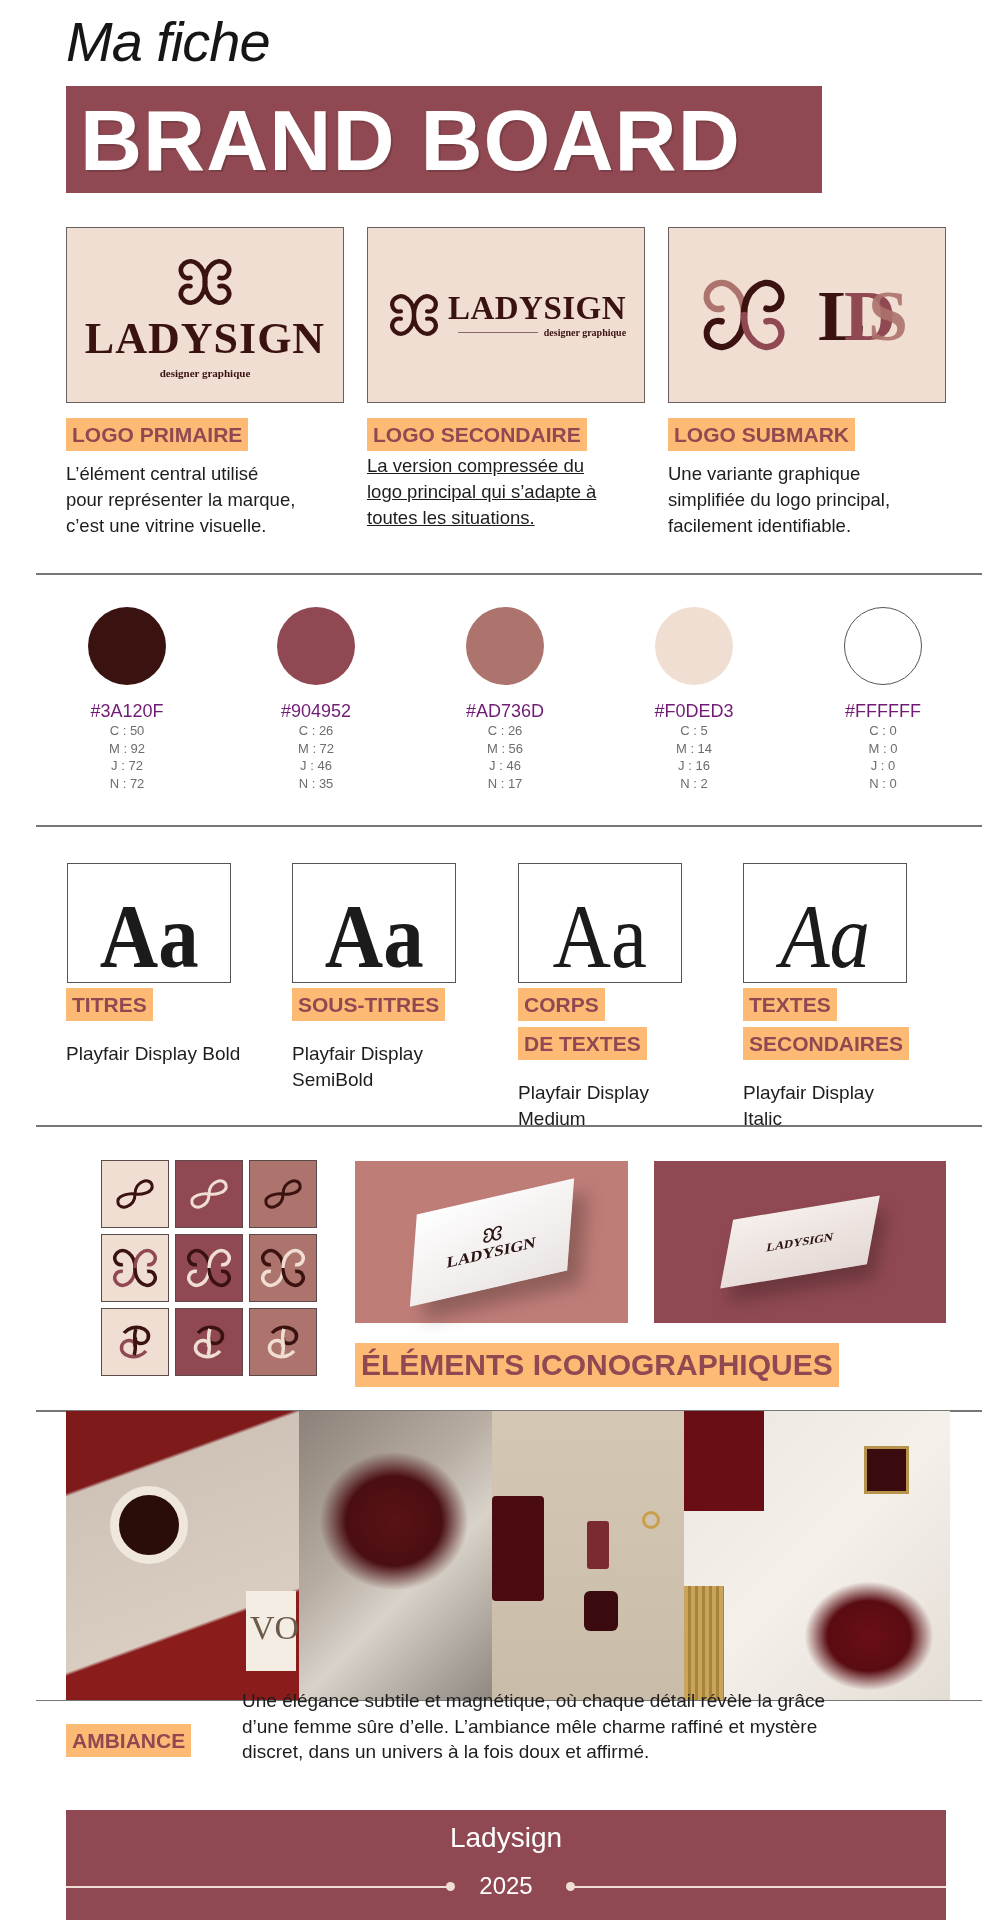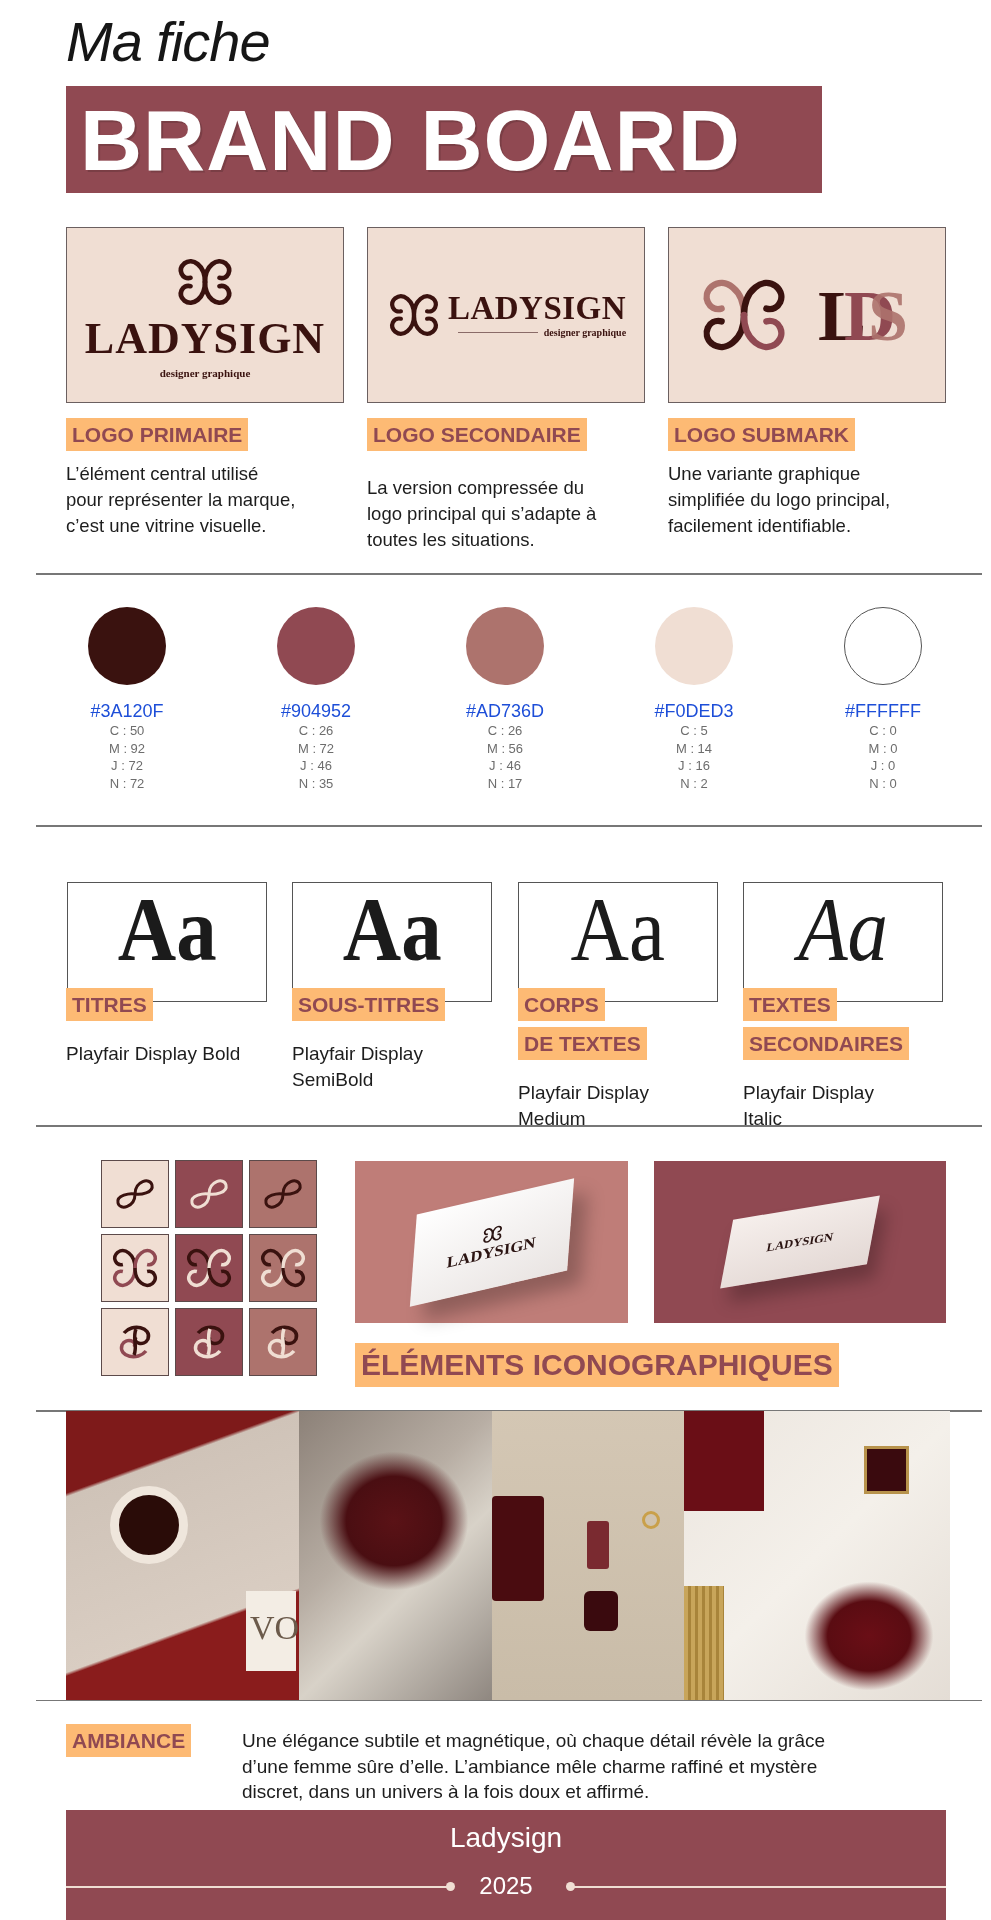--- a/index.html
+++ b/index.html
@@ -29,42 +29,42 @@
   .lds span { position: absolute; top: 0; }
 
   .section-label { background: #fdba74; color: #904952; font-weight: 700; font-size: 21px; padding: 4px 6px; line-height: 1.2; display: inline-block; }
   .desc { font-size: 18.5px; line-height: 1.4; color: #1d1d1d; width: 290px; }
 
   .divider { left: 36px; width: 946px; height: 2px; background: #777777; }
 
   
   .swatch { width: 78px; height: 78px; border-radius: 50%; }
   .swatch-col { width: 150px; display: flex; flex-direction: column; align-items: center; }
-  .hex { font-size: 18px; margin-top: 16px; color: #1d4ed8; }
+  .hex { font-size: 18px; margin-top: 16px; color: #701a75; }
   .cmyk { font-size: 13px; color: #6d6d6d; line-height: 1.35; text-align: center; }
 
   
-  .type-box { top: 882px; width: 200px; height: 120px; border: 1.5px solid #555; display: flex; align-items: flex-start; justify-content: center; }
+  .type-box { top: 863px; width: 164px; height: 120px; border: 1.5px solid #555; display: flex; align-items: flex-end; justify-content: center; }
   .type-box span { font-family: "Liberation Serif", "DejaVu Serif", serif; font-size: 92px; line-height: 1; color: #1b1b1b; transform: scaleX(0.88); display: inline-block; }
   .type-col-label { display: flex; flex-direction: column; align-items: flex-start; gap: 6px; }
   .type-desc { font-size: 19px; line-height: 1.35; color: #1d1d1d; }
 
   
   .icon-cell { width: 68px; height: 68px; border: 1.5px solid #5c4a4a; display: flex; align-items: center; justify-content: center; }
   .mock { top: 1161px; height: 162px; display: flex; align-items: center; justify-content: center; }
   .box3d { width: 150px; height: 95px; background: linear-gradient(160deg, #ffffff, #e9e4e2); transform: skewX(-18deg) rotate(-14deg); box-shadow: 14px 18px 18px rgba(0,0,0,0.25); display: flex; flex-direction: column; align-items: center; justify-content: center; }
   .box3d .bw { font-family: "Liberation Serif", "DejaVu Serif", serif; font-size: 16px; font-weight: 700; color: #2b1412; }
   .box2 { width: 140px; height: 70px; background: linear-gradient(170deg, #f6efec, #e3d8d4); transform: skewX(-20deg) rotate(-10deg); box-shadow: 10px 16px 16px rgba(0,0,0,0.25); display: flex; align-items: center; justify-content: center; }
   .box2 .bw { font-family: "Liberation Serif", "DejaVu Serif", serif; font-size: 12px; font-weight: 700; color: #2b1412; }
 
   
   .mood { top: 1411px; height: 289px; }
 
   
-  .amb-text { left: 242px; top: 1728px; width: 700px; font-size: 19px; line-height: 1.35; color: #1d1d1d; }
+  .amb-text { left: 242px; top: 1688px; width: 700px; font-size: 19px; line-height: 1.35; color: #1d1d1d; }
 
   
   .footer { left: 66px; top: 1810px; width: 880px; height: 110px; background: #904952; }
   .footer .brand { position: absolute; top: 12px; width: 100%; text-align: center; color: #fff; font-size: 28px; }
   .footer .year { position: absolute; top: 62px; width: 100%; text-align: center; color: #fff; font-size: 24px; }
   .footer .line { position: absolute; top: 76px; height: 2px; background: #f0ded3; }
   .footer .dot { position: absolute; top: 72px; width: 9px; height: 9px; border-radius: 50%; background: #f0ded3; }
 </style>
 </head>
 <body>
@@ -124,21 +124,21 @@
 <div class="abs" style="left:66px; top:418px;">
   <span class="section-label">LOGO PRIMAIRE</span>
   <div class="desc" style="margin-top:10px;">
     <div>L’élément central utilisé</div>
     <div>pour représenter la marque,</div>
     <div>c’est une vitrine visuelle.</div>
   </div>
 </div>
 <div class="abs" style="left:367px; top:418px;">
   <span class="section-label">LOGO SECONDAIRE</span>
-  <div class="desc" style="margin-top:24px;">
+  <div class="desc" style="margin-top:2px;text-decoration:underline;">
     <div>La version compressée du</div>
     <div>logo principal qui s’adapte à</div>
     <div>toutes les situations.</div>
   </div>
 </div>
 <div class="abs" style="left:668px; top:418px;">
   <span class="section-label">LOGO SUBMARK</span>
   <div class="desc" style="margin-top:10px;">
     <div>Une variante graphique</div>
     <div>simplifiée du logo principal,</div>

